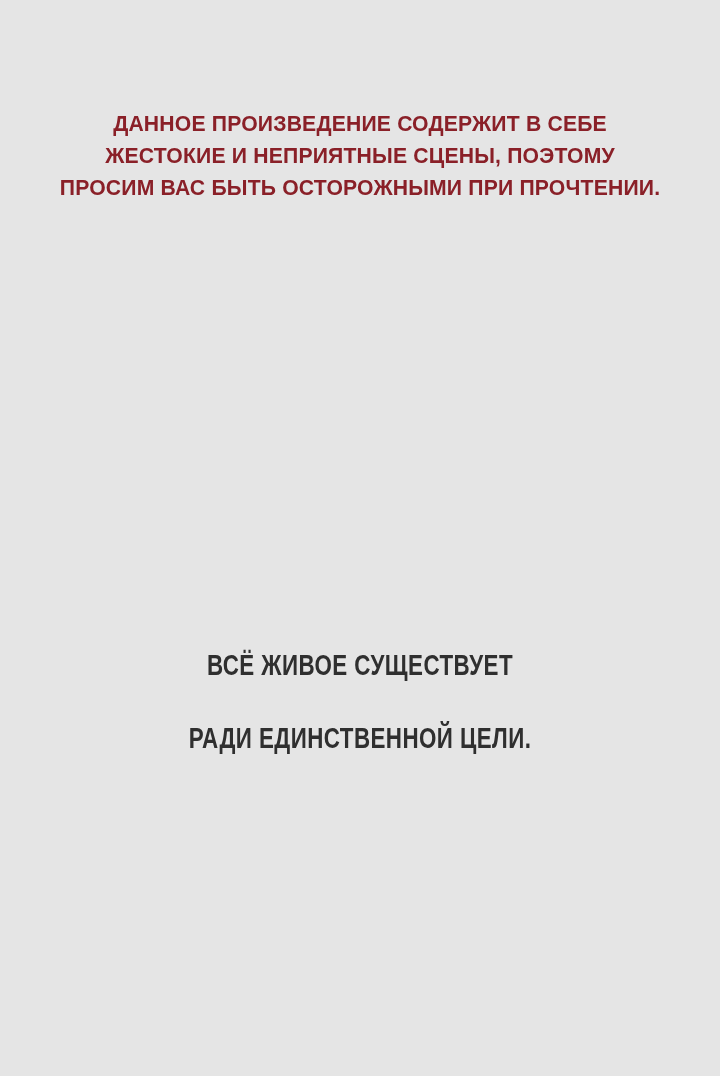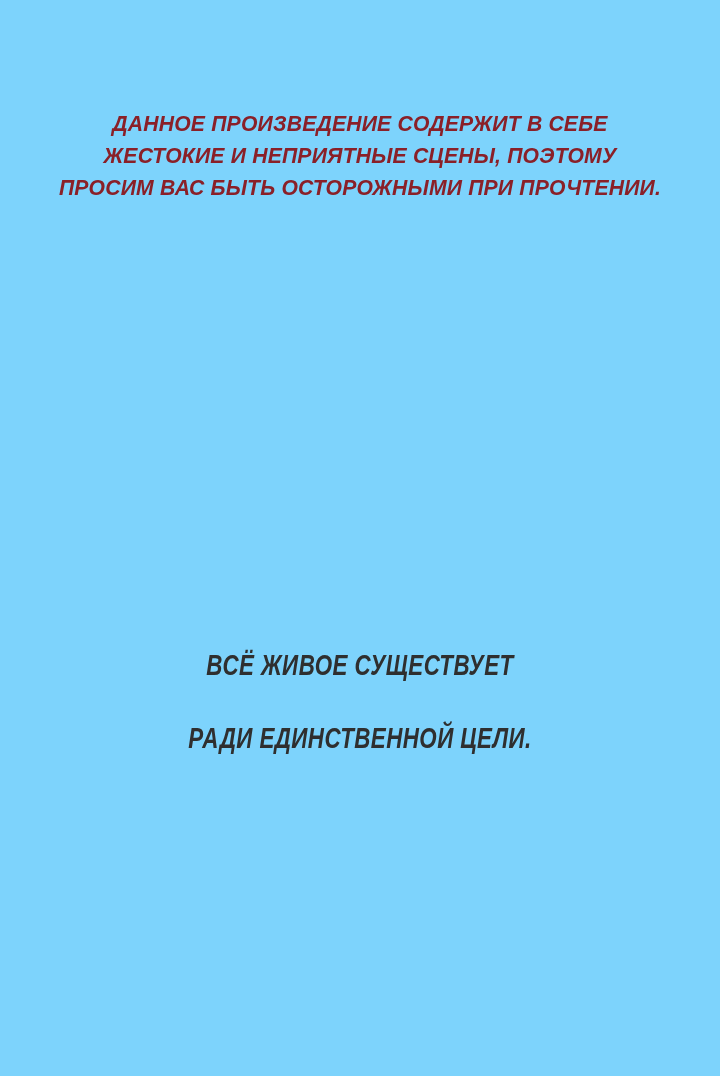--- a/index.html
+++ b/index.html
@@ -11,22 +11,21 @@
     width: 720px;
     height: 1076px;
     position: relative;
     overflow: hidden;
     font-family: "Liberation Sans", sans-serif;
   }
 
   .page {
     position: absolute;
     inset: 0;
-    background: #7dd3fc;
-    font-style: italic;
+    background: #e5e5e5;
   }
 
   
   .warning-block {
     position: absolute;
     top: 108px;
     left: 0;
     width: 720px;
     text-align: center;
     color: #8a2028;

